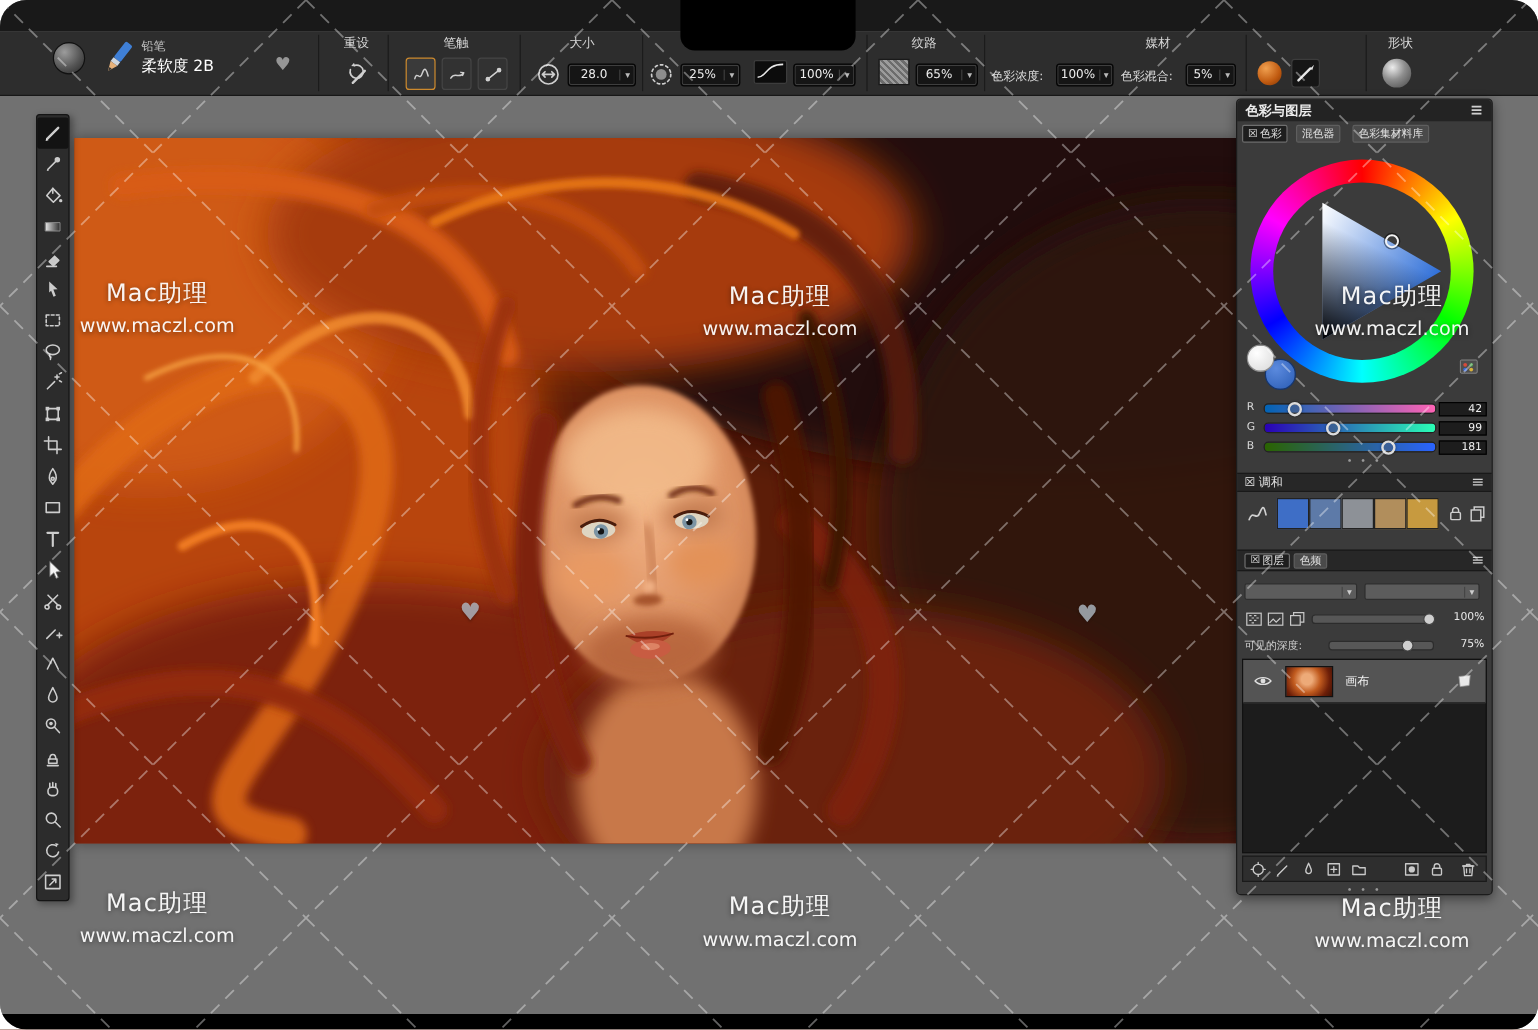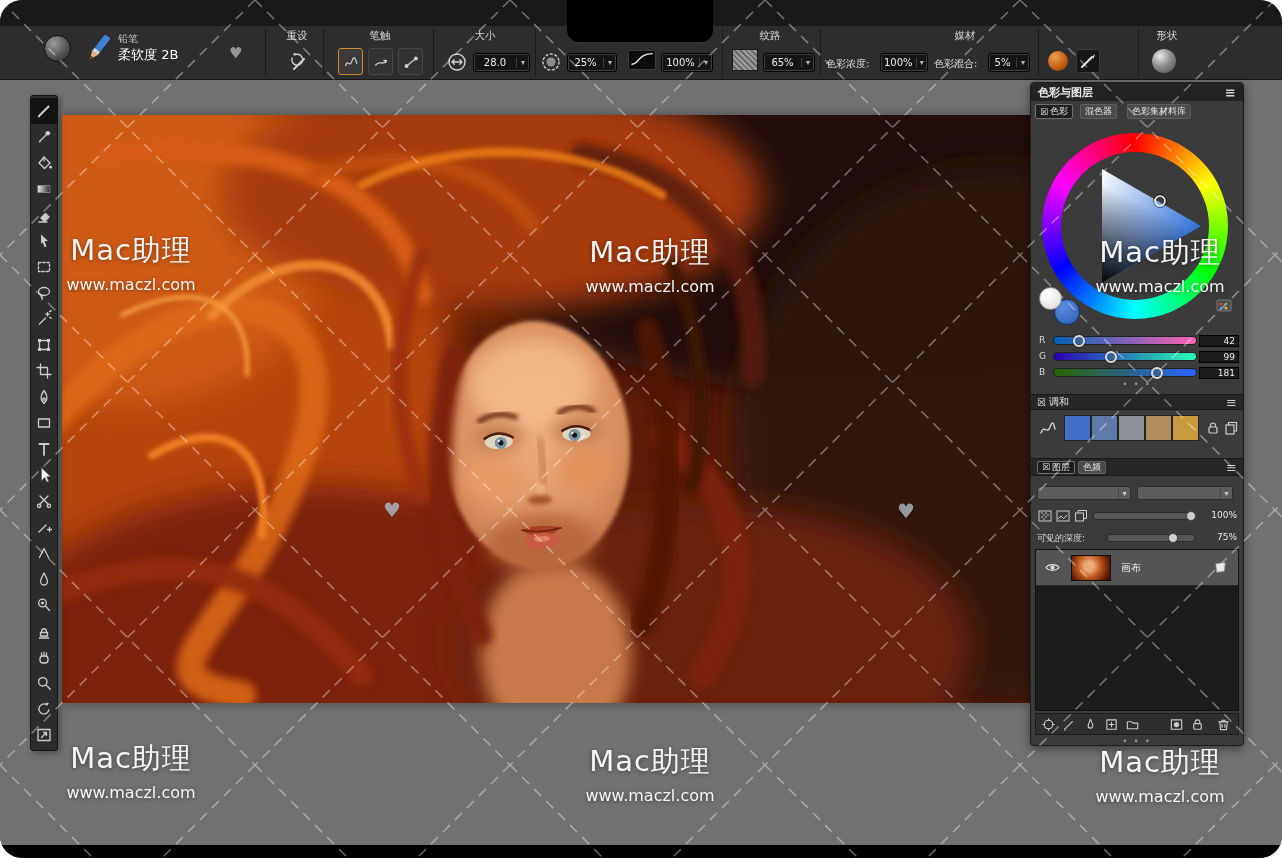--- a/index.html
+++ b/index.html
@@ -77,21 +77,21 @@
           background:radial-gradient(circle at 45% 42%,#edaa78 0 18%,#c05a1e 45%,#6e1f08 75%,#3c1206);}
   .lname{margin-left:10px;font-size:10px;color:#f0f0f0;}
   .bottomstrip{position:absolute;left:4px;right:4px;top:630px;height:22px;background:#2e2e2e;border:1px solid #1a1a1a;display:flex;align-items:center;}
   .bicon{width:18px;height:18px;margin-left:3px;display:flex;align-items:center;justify-content:center;}
   .bicon svg{width:15px;height:15px;}
   .bicon svg path,.bicon svg rect,.bicon svg circle{stroke:#c9c9c9;stroke-width:1.2;fill:none;stroke-linecap:round;stroke-linejoin:round}
 
   
   .wmlayer{position:absolute;inset:0;z-index:60;pointer-events:none;}
   .wm{position:absolute;width:220px;text-align:center;color:rgba(255,255,255,.94);text-shadow:0 1px 4px rgba(0,0,0,.45);}
-  .wm .t{font-size:29px;letter-spacing:1px;}
+  .wm .t{font-size:20px;letter-spacing:1px;}
   .wm .u{font-size:16px;margin-top:4px;}
 
   .bezel{position:absolute;left:0;right:0;bottom:0;height:13px;background:#000;z-index:20;}
 </style>
 </head>
 <body>
 
 <div class="screen">
 
   <div class="menubar"></div>

